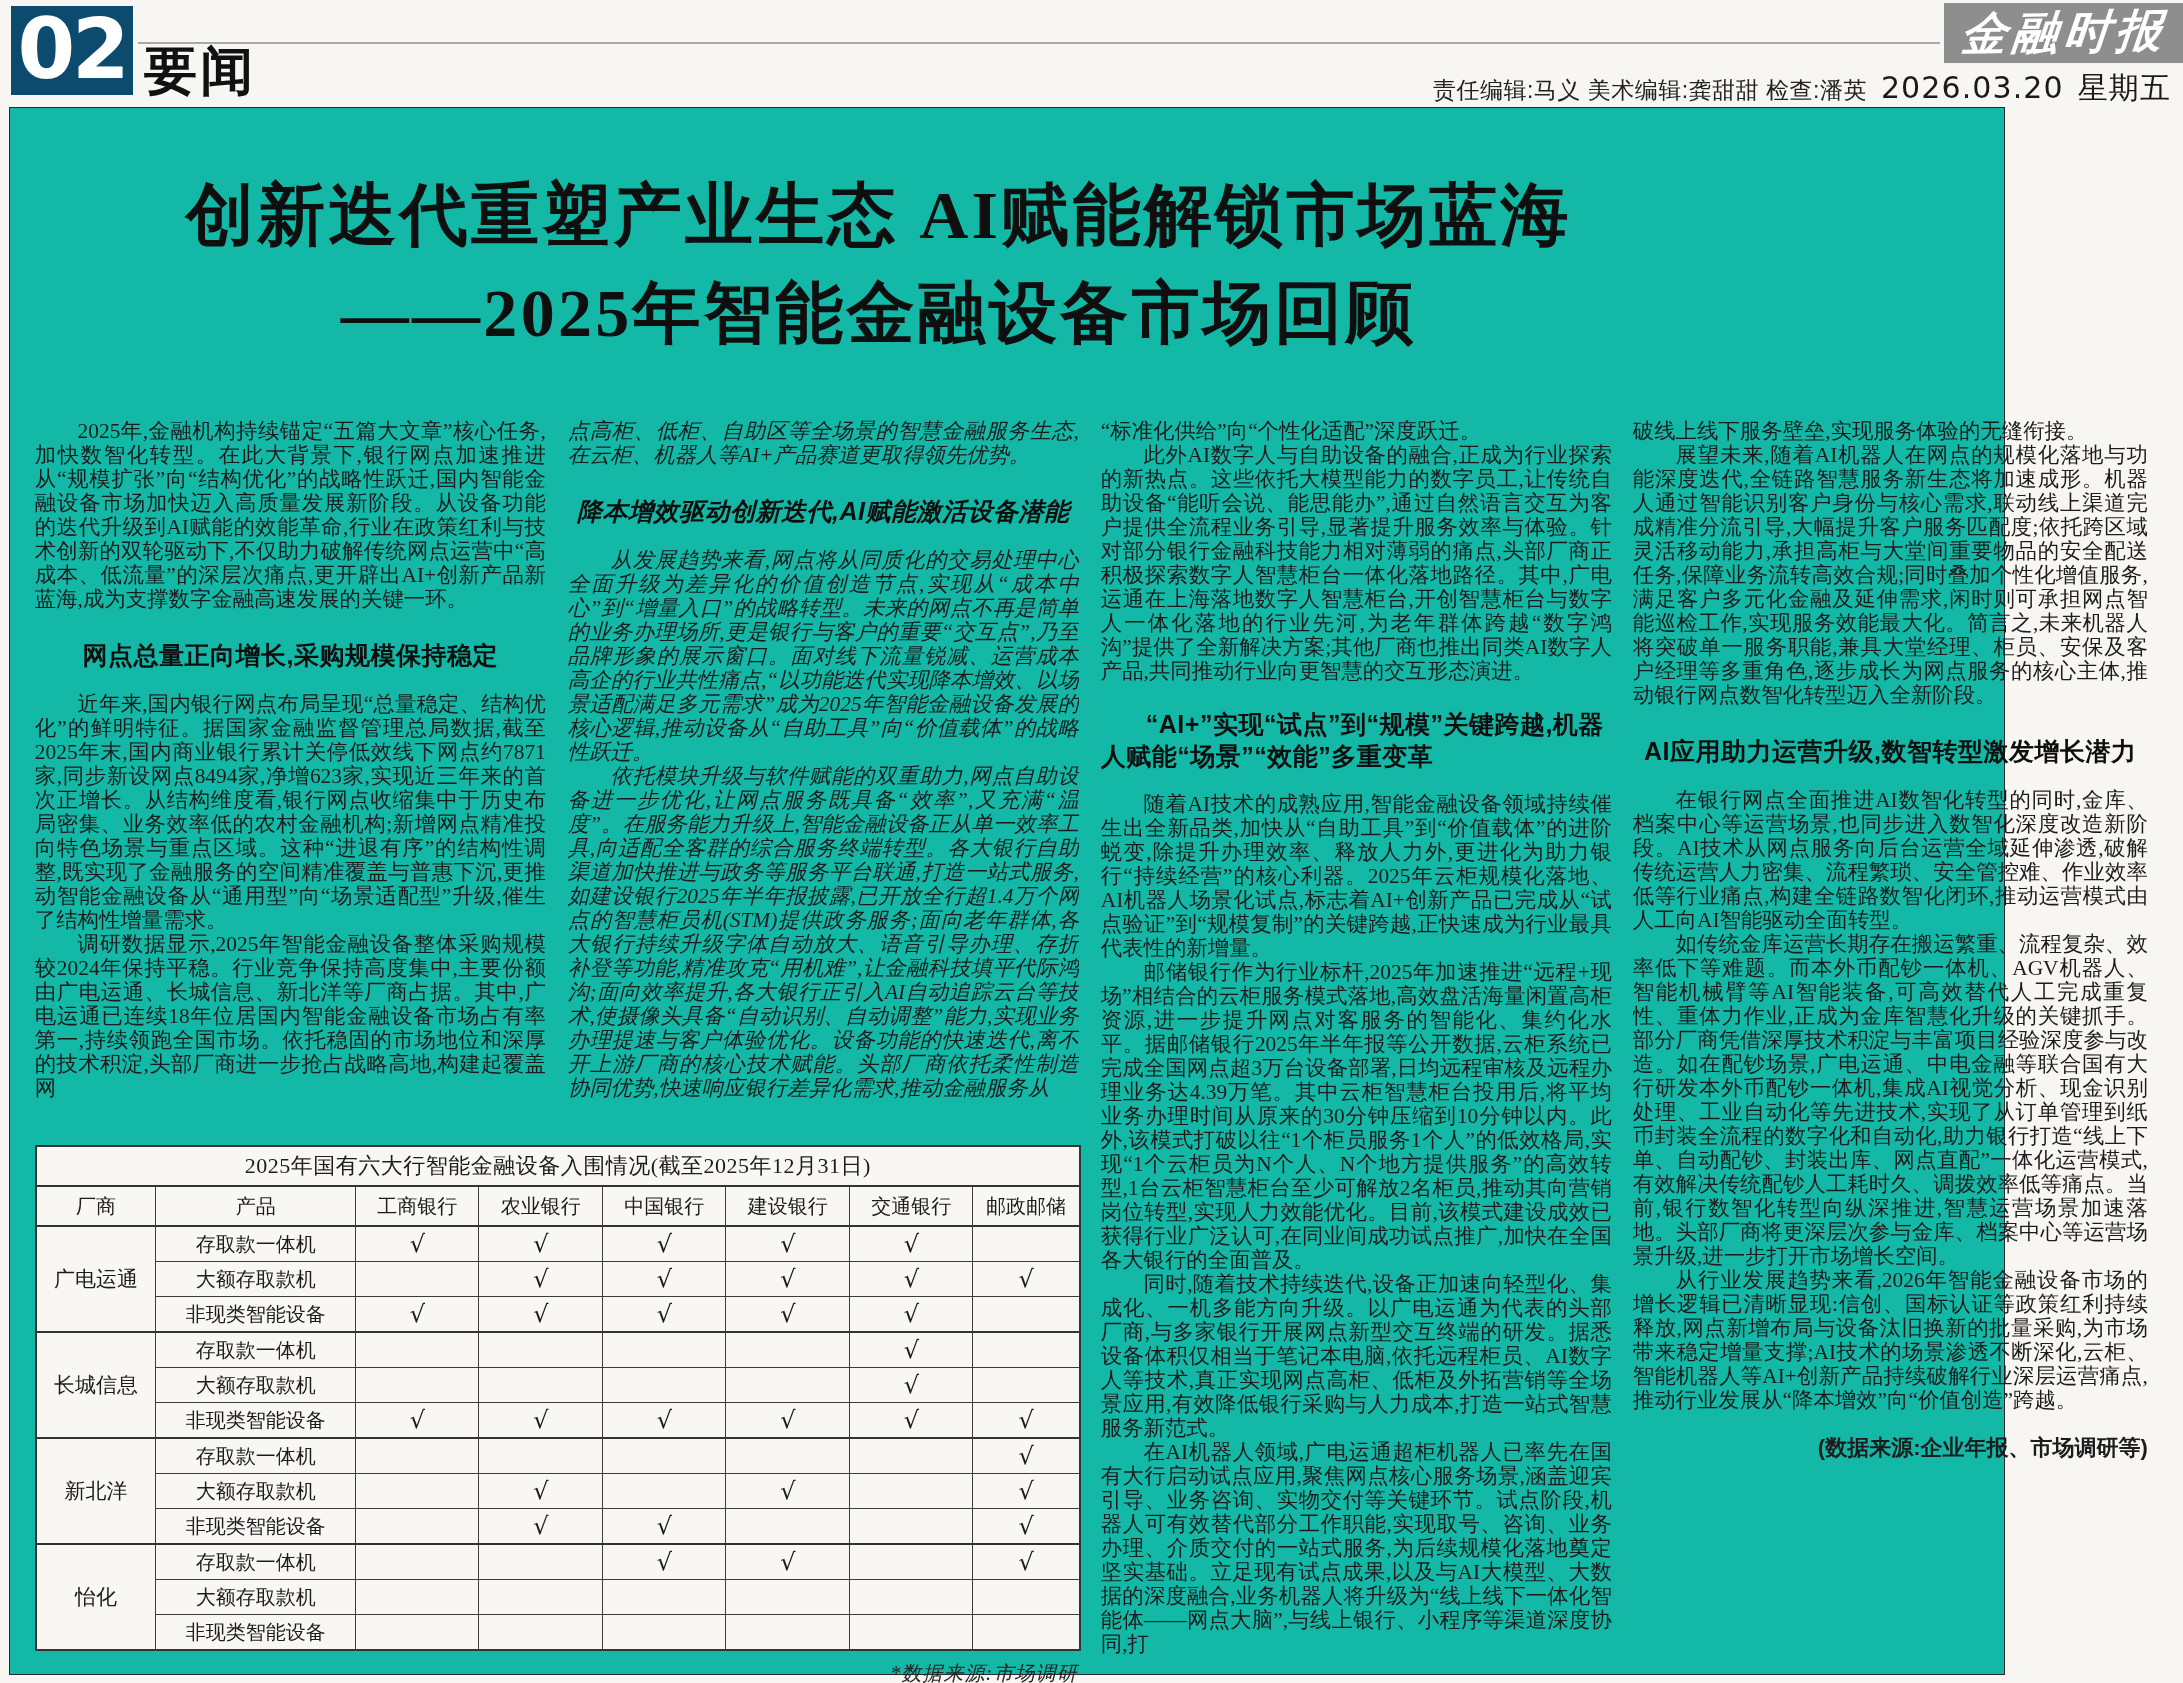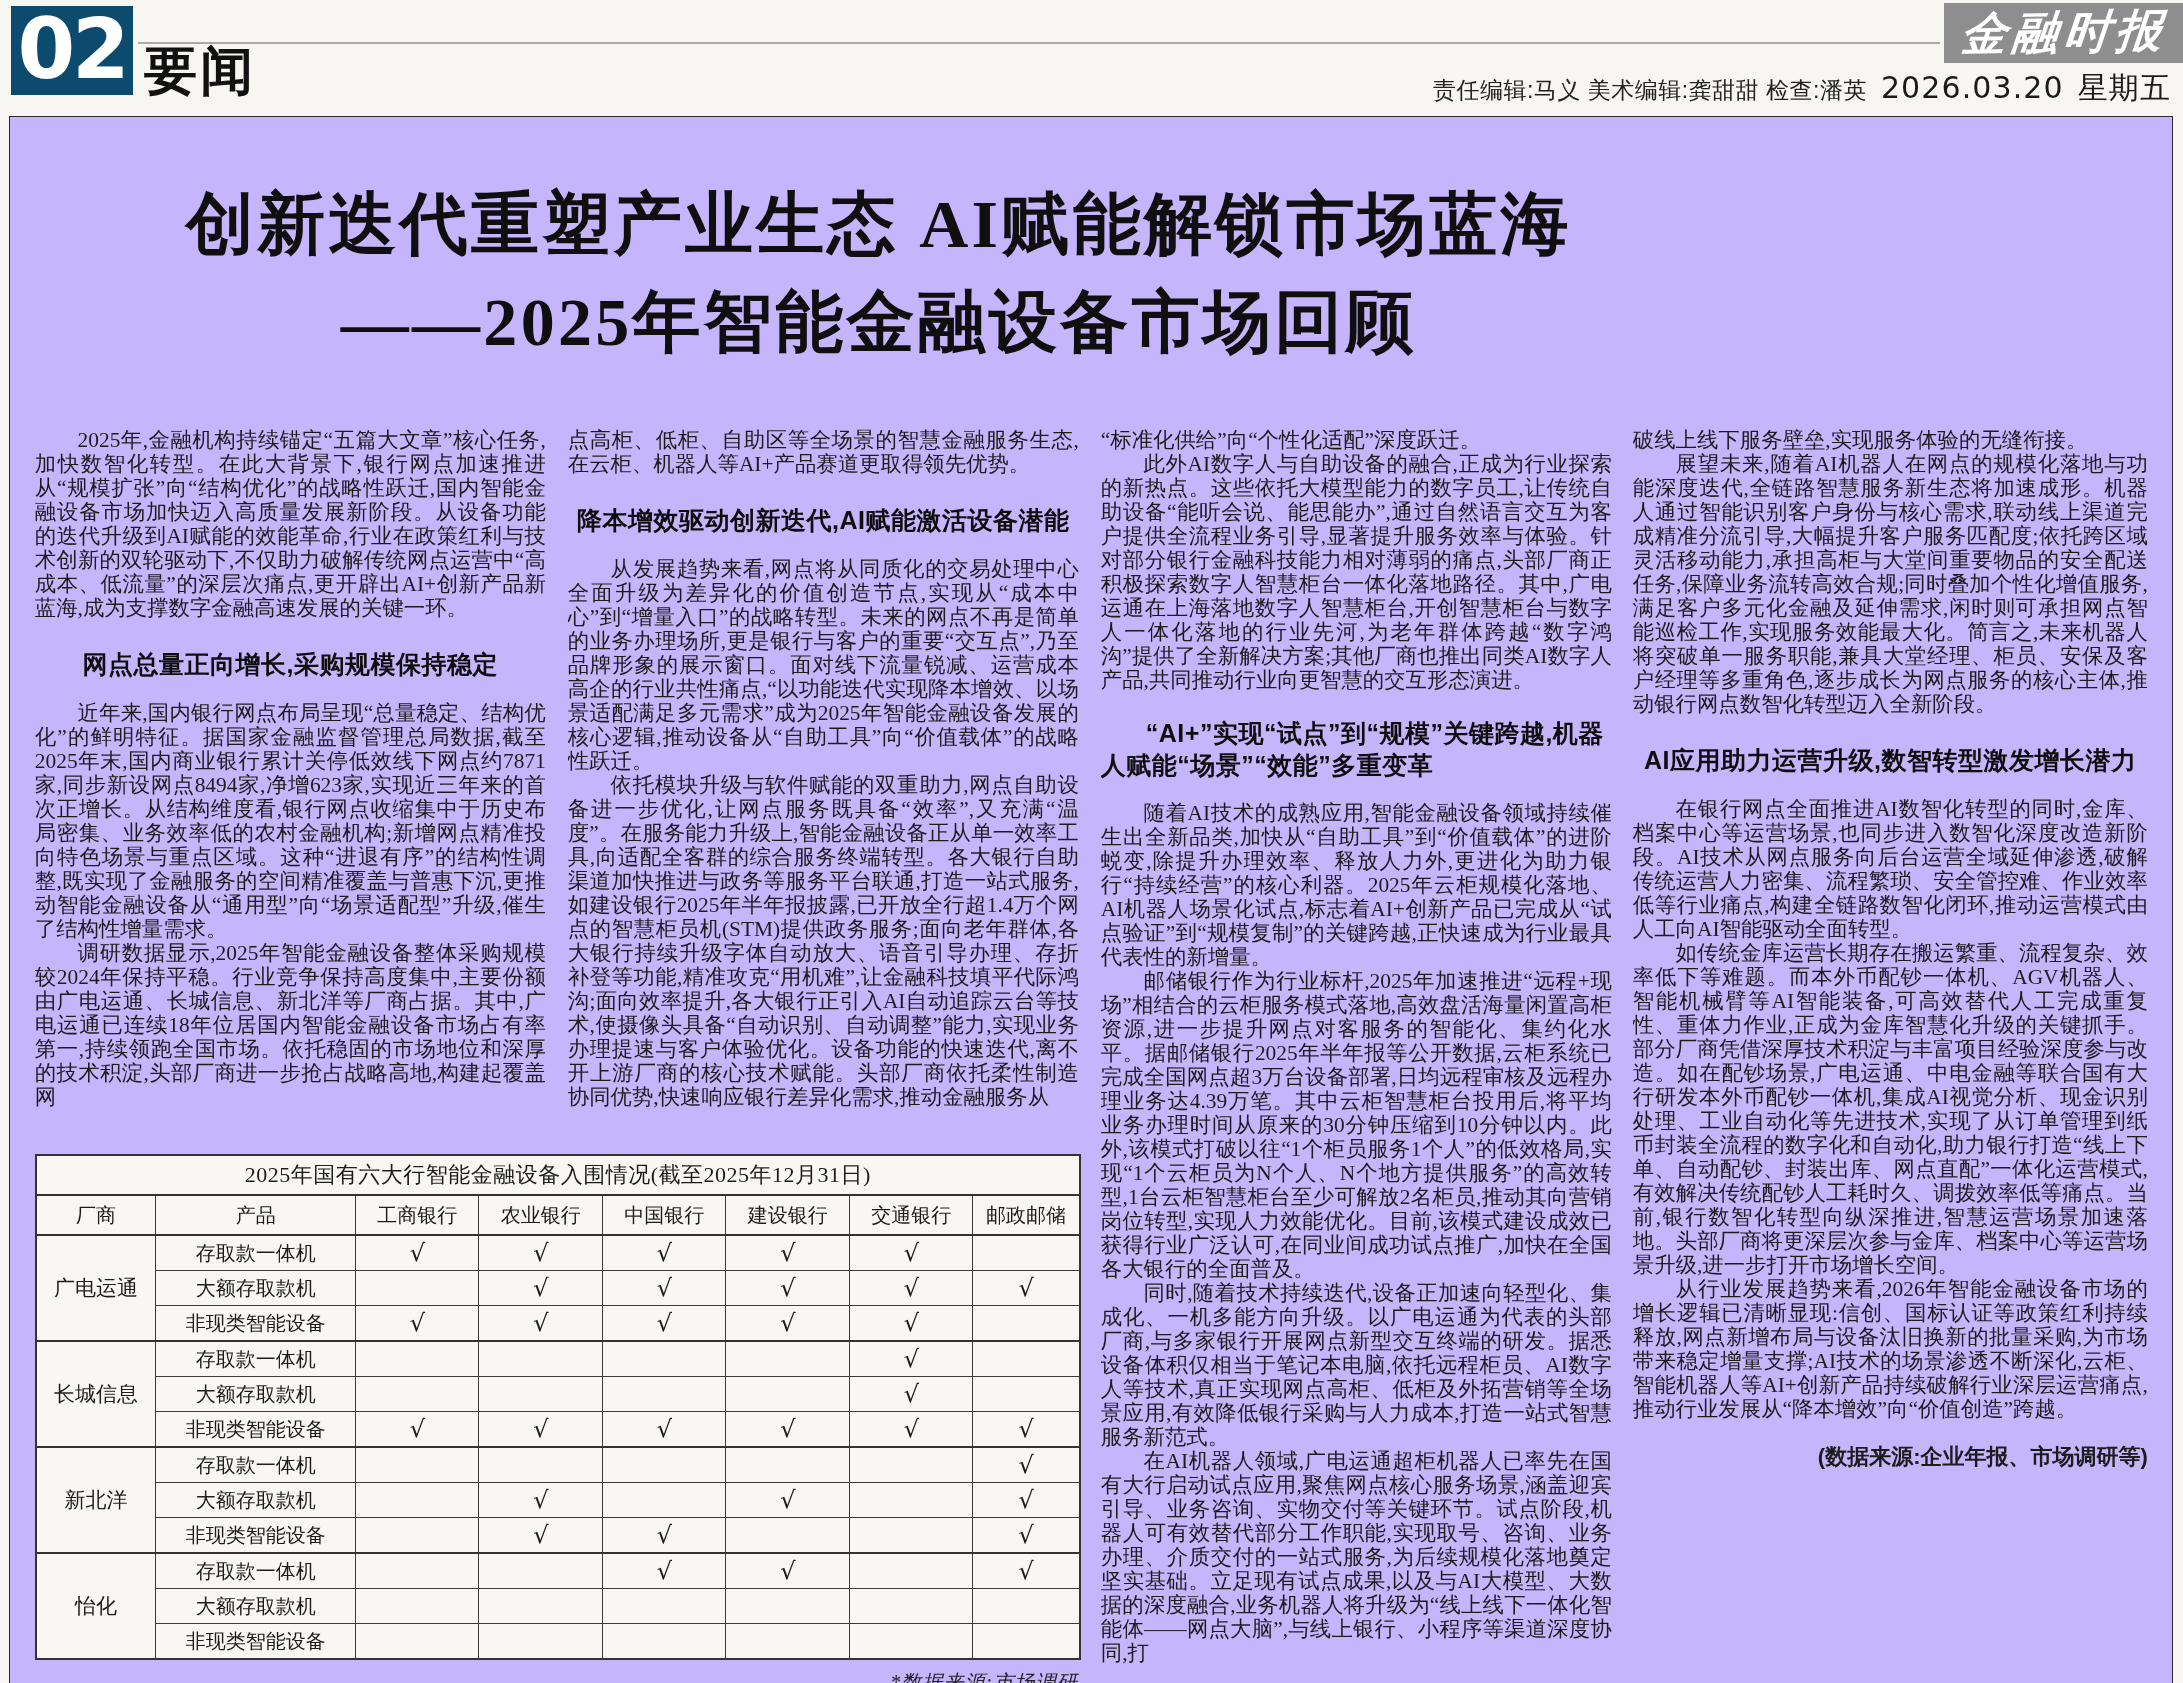--- a/index.html
+++ b/index.html
@@ -49,43 +49,43 @@
     font-family:"Liberation Sans","DejaVu Sans",sans-serif;
     font-size:23px;color:#222;letter-spacing:0.5px;
   }
   .edition-date,.edition-weekday{
     font-family:"DejaVu Sans","Liberation Sans",sans-serif;
     font-size:30px;color:#1a1a1a;letter-spacing:1.1px;
   }
 
   
   .article-frame{
-    position:absolute;left:8.8px;top:116px;width:2164px;height:1568px;
-    border:1.6px solid #2a2a2a;background:#c4b5fd;
+    position:absolute;left:8.8px;top:107px;width:1996px;height:1568px;
+    border:1.6px solid #2a2a2a;background:#14b8a6;
     box-sizing:border-box;
   }
 
   .headline{
     position:absolute;left:110px;top:71px;width:1518px;
     text-align:center;color:#0f0f0f;
     font-family:"Liberation Serif","DejaVu Serif",serif;
     font-weight:900;
   }
   .headline .hl1{font-size:68px;line-height:72px;letter-spacing:3.3px;white-space:nowrap;}
   .headline .hl2{font-size:68px;line-height:72px;letter-spacing:3.3px;margin-top:26px;white-space:nowrap;}
 
   
   .col{
     position:absolute;top:311px;width:511px;
     font-size:21.4px;line-height:24px;
     text-align:justify;text-justify:inter-ideograph;
     color:#1c1c1c;overflow:hidden;
   }
   .col1{left:25px;height:723px;}
-  .col2{left:558px;height:723px;}
+  .col2{left:558px;height:723px;font-style:italic;}
   .col3{left:1091px;height:1244px;}
   .col4{left:1623px;width:515px;height:1244px;}
   .para{margin:0;text-indent:2em;}
   .para.noindent{text-indent:0;}
   .subhead{
     font-family:"Liberation Sans","DejaVu Sans",sans-serif;
     font-weight:bold;font-size:25px;line-height:32px;
     text-align:center;text-indent:0;margin:27.5px 0 21px;color:#0e0e0e;
     letter-spacing:0.5px;
   }

